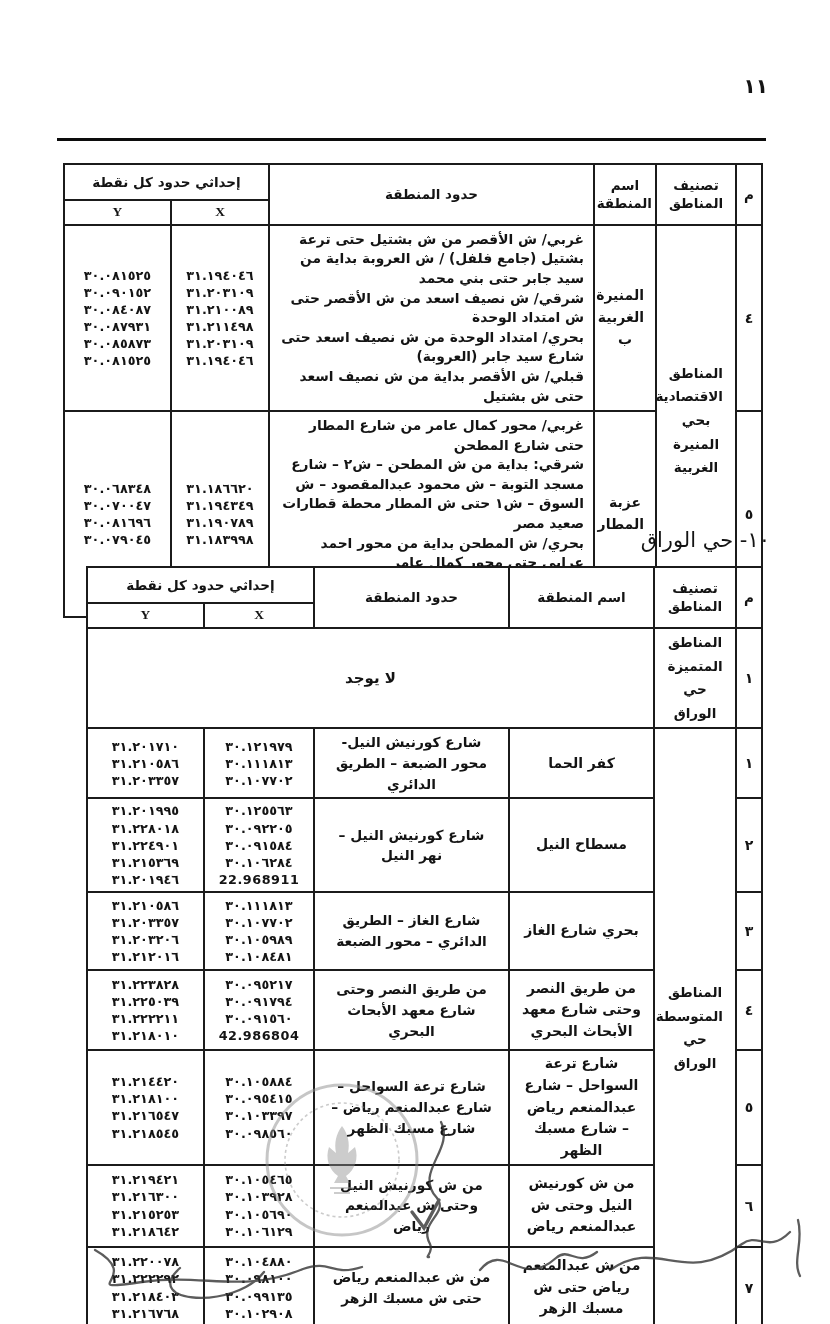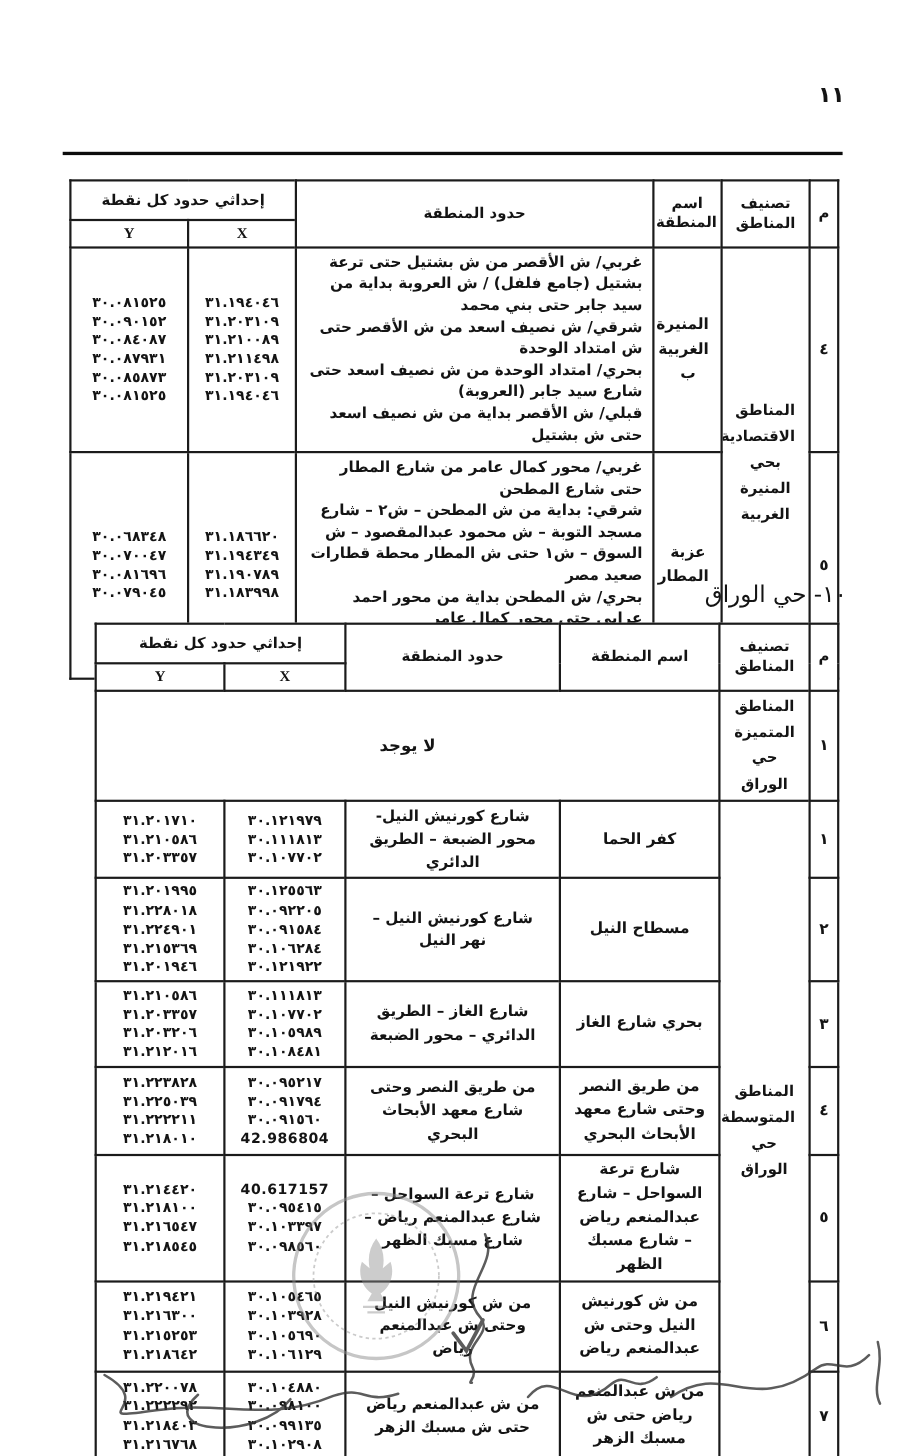--- a/index.html
+++ b/index.html
@@ -176,21 +176,21 @@
       </tr>
       <tr style="height:88px">
         <td class="c-num">٢</td>
         <td class="c-name">مسطاح النيل</td>
         <td class="c-bounds2">شارع كورنيش النيل – نهر النيل</td>
         <td class="c-coords">
             <div>٣٠.١٢٥٥٦٣</div>
             <div>٣٠.٠٩٢٢٠٥</div>
             <div>٣٠.٠٩١٥٨٤</div>
             <div>٣٠.١٠٦٢٨٤</div>
-            <div>٣٠.١٢١٩٢٢</div>
+            <div>22.968911</div>
           </td>
         <td class="c-coords">
             <div>٣١.٢٠١٩٩٥</div>
             <div>٣١.٢٢٨٠١٨</div>
             <div>٣١.٢٢٤٩٠١</div>
             <div>٣١.٢١٥٣٦٩</div>
             <div>٣١.٢٠١٩٤٦</div>
           </td>
       </tr>
       <tr style="height:78px">
@@ -225,21 +225,21 @@
             <div>٣١.٢٢٥٠٣٩</div>
             <div>٣١.٢٢٢٢١١</div>
             <div>٣١.٢١٨٠١٠</div>
           </td>
       </tr>
       <tr style="height:80px">
         <td class="c-num">٥</td>
         <td class="c-name">شارع ترعة السواحل – شارع عبدالمنعم رياض – شارع مسبك الظهر</td>
         <td class="c-bounds2">شارع ترعة السواحل – شارع عبدالمنعم رياض – شارع مسبك الظهر</td>
         <td class="c-coords">
-            <div>40.617157</div>
+            <div>٣٠.١٠٥٨٨٤</div>
             <div>٣٠.٠٩٥٤١٥</div>
             <div>٣٠.١٠٣٣٩٧</div>
             <div>٣٠.٠٩٨٥٦٠</div>
           </td>
         <td class="c-coords">
             <div>٣١.٢١٤٤٢٠</div>
             <div>٣١.٢١٨١٠٠</div>
             <div>٣١.٢١٦٥٤٧</div>
             <div>٣١.٢١٨٥٤٥</div>
           </td>

